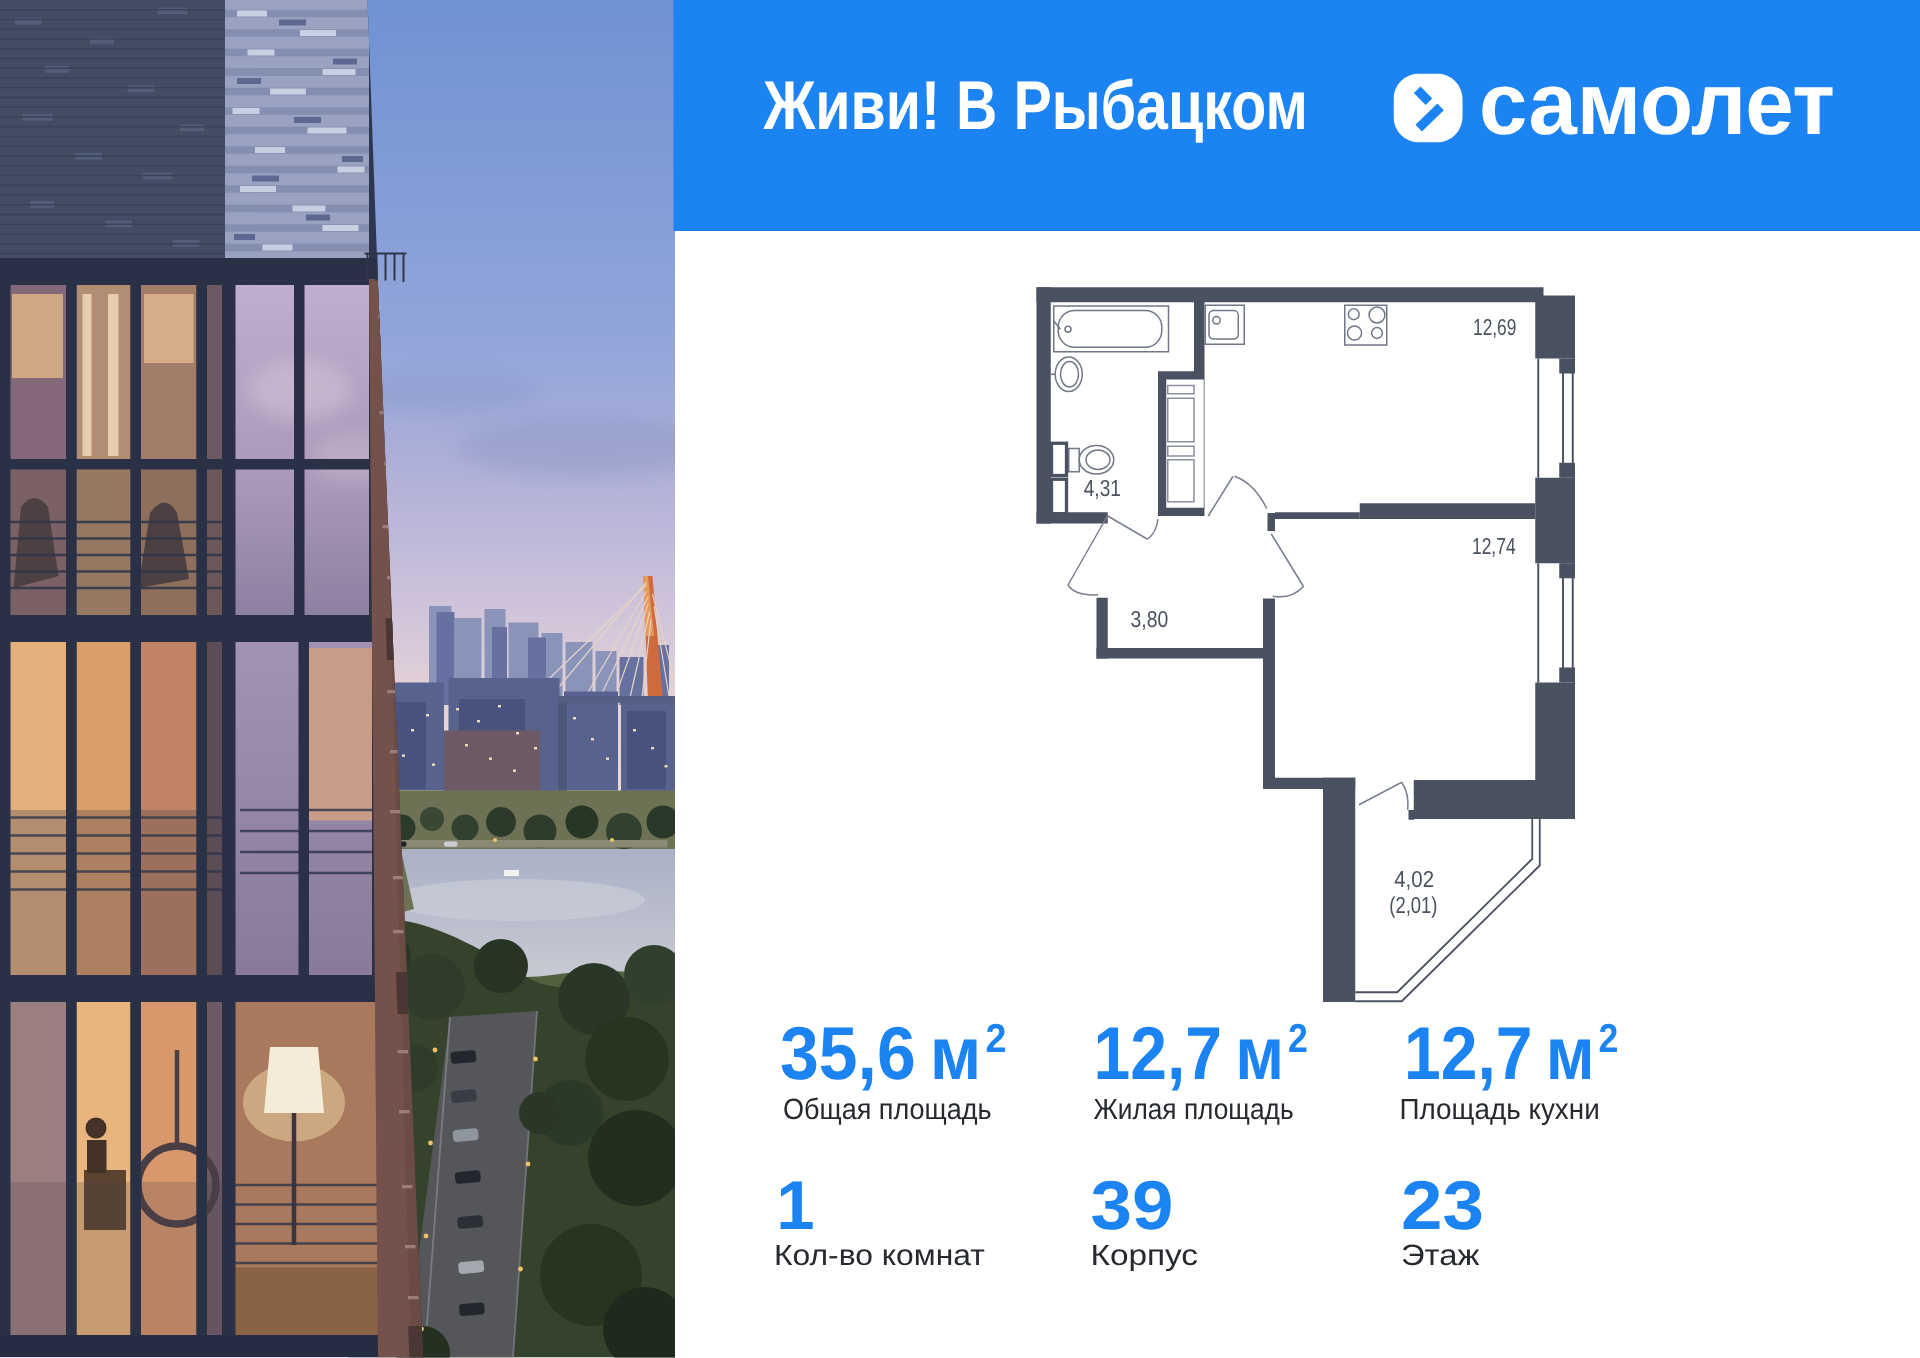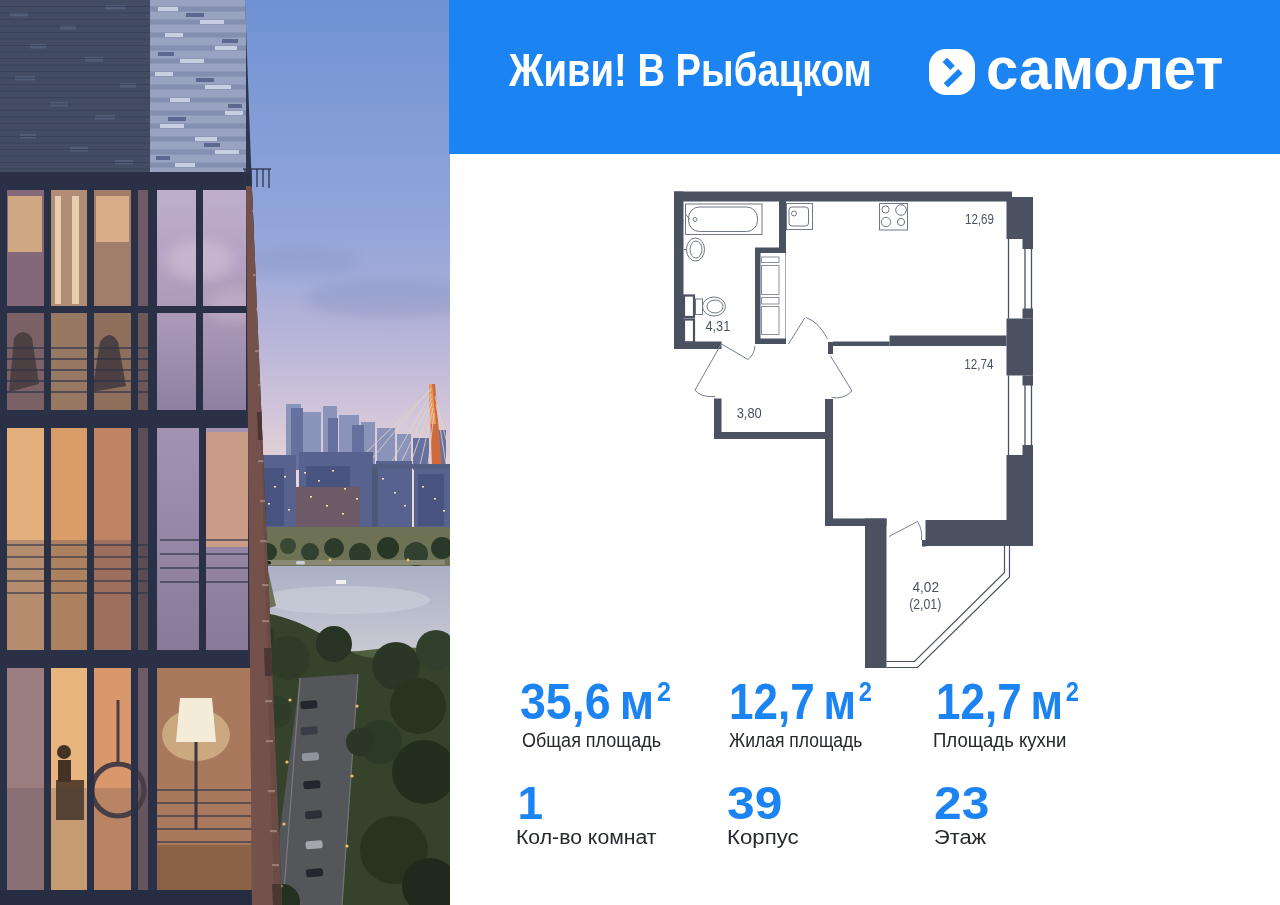--- a/index.html
+++ b/index.html
@@ -439,21 +439,21 @@
 <svg width="300" height="46" viewBox="0 0 300 46" xmlns="http://www.w3.org/2000/svg">
   <rect x="0" y="0" width="46" height="46" rx="17" fill="#fff"></rect>
   <g stroke="#1b83f2" stroke-width="6.2">
     <line x1="15.8" y1="10.8" x2="23.6" y2="18.8"></line>
     <line x1="31.4" y1="22.2" x2="16.8" y2="36.4"></line>
   </g>
 </svg>
 </div>
 <div class="abs" style="left:986px;top:39.5px;color:#fff;font-size:59px;font-weight:bold;line-height:1;white-space:nowrap;transform:scaleX(0.983);transform-origin:left top;">самолет</div>
 
-<div class="abs" style="left:664px;top:185px;width:380px;height:495px;">
+<div class="abs" style="left:681px;top:185px;width:380px;height:495px;">
 <svg width="380" height="495" viewBox="680 185 380 495" xmlns="http://www.w3.org/2000/svg">
   <g fill="#4a5160">
 
     <rect x="690" y="191.5" width="338" height="10"></rect>
 
     <rect x="690" y="191.5" width="9.5" height="157.5"></rect>
 
     <rect x="690" y="341.5" width="47.5" height="7.5"></rect>
 
     <rect x="795" y="201" width="7" height="47"></rect>

